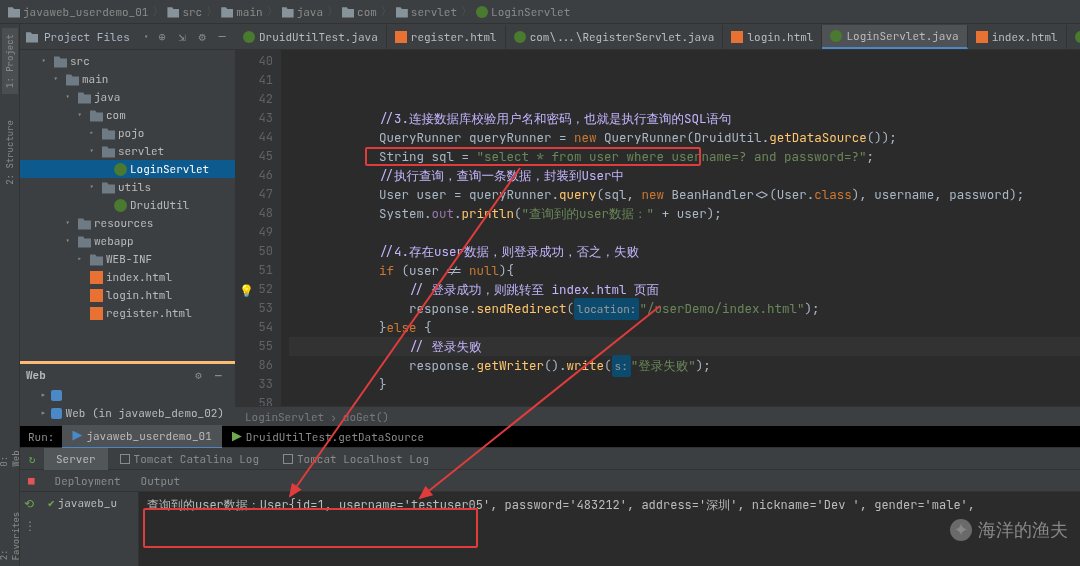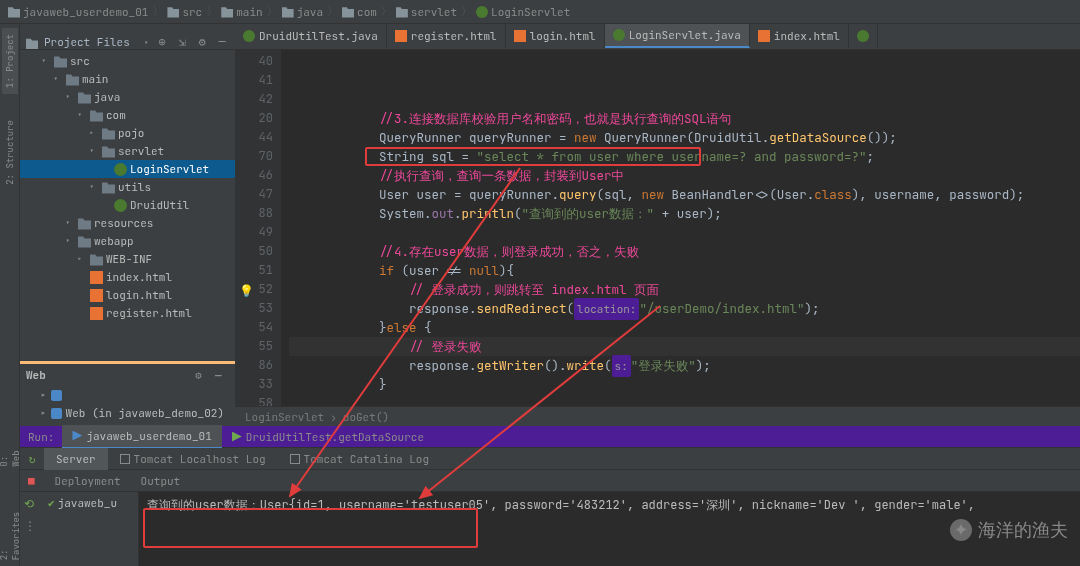--- a/index.html
+++ b/index.html
@@ -9,65 +9,65 @@
 .breadcrumb-item{display:flex;align-items:center;gap:3px}
 .ic{display:inline-block;width:12px;height:12px}
 .ic-folder{background:#87939a;clip-path:polygon(0 15%,40% 15%,50% 30%,100% 30%,100% 100%,0 100%)}
 .ic-folder.o{background:#6e7b85}
 .ic-class{background:#4a7a2f;border-radius:50%}
 .main{display:flex;height:calc(100% - 24px)}
 .leftgutter{width:20px;background:#3c3f41;border-right:1px solid #323232;display:flex;flex-direction:column;align-items:center;padding-top:4px;gap:20px;font-size:9px;color:#8a8a8a}
 .leftgutter div{writing-mode:vertical-rl;transform:rotate(180deg);cursor:pointer;padding:6px 2px}
 .leftgutter div.active{background:#4b4e50}
 .sidebar{width:215px;background:#3c3f41;display:flex;flex-direction:column}
-.sb-head{height:26px;display:flex;align-items:flex-end;padding:0 6px;border-bottom:1px solid #323232;gap:6px}
+.sb-head{height:26px;display:flex;align-items:center;padding:0 6px;border-bottom:1px solid #323232;gap:6px}
 .sb-head .title{flex:1;font-size:11px}
 .sb-head .ico{width:14px;height:14px;color:#8a8a8a;cursor:pointer;display:flex;align-items:center;justify-content:center}
 .tree{flex:1;overflow:auto;padding:2px 0;font-size:11px}
 .tree-row{display:flex;align-items:center;height:18px;padding-left:6px;gap:3px;white-space:nowrap;cursor:pointer}
 .tree-row.sel{background:#0d5a8e;color:#fff}
 .tree-row .arrow{width:10px;color:#8a8a8a;font-size:9px}
 .tree-row .fic{width:13px;height:13px;flex-shrink:0}
 .tree-row .lbl{color:#bbb}
 .tree-row.sel .lbl{color:#fff}
 .fic-cl{background:#4a7a2f;border-radius:50%}
 .fic-html{background:#e77233}
 .fic-prop{background:#6c8b3c}
 .indent{display:inline-block}
 .web-panel{border-top:3px solid #fdba74;padding:4px 6px}
 .web-panel h4{font-size:11px;color:#bbb;margin-bottom:4px;display:flex;align-items:center;gap:6px}
 .web-panel .wic{width:14px;height:14px;color:#8a8a8a;cursor:pointer}
 .web-items{font-size:11px}
 .web-items div{padding:2px 0 2px 14px;color:#bbb;display:flex;align-items:center;gap:4px}
 .editor-area{flex:1;display:flex;flex-direction:column;background:#2b2b2b;min-width:0}
-.tabs{height:26px;background:#3c3f41;display:flex;align-items:flex-start;border-bottom:1px solid #323232;overflow:hidden}
+.tabs{height:26px;background:#3c3f41;display:flex;align-items:center;border-bottom:1px solid #323232;overflow:hidden}
 .tab{height:24px;padding:0 8px;display:flex;align-items:center;gap:4px;background:#3c3f41;border-right:1px solid #323232;font-size:11px;color:#bbb;cursor:pointer;white-space:nowrap}
 .tab.active{background:#4e5254;border-bottom:2px solid #4a88c7}
 .tab .tic{width:12px;height:12px;flex-shrink:0}
 .tic-cl{background:#4a7a2f;border-radius:50%}
 .tic-html{background:#e77233}
 .editor-body{flex:1;display:flex;overflow:hidden;position:relative}
 .gutter{width:46px;background:#313335;text-align:right;padding:2px 8px 2px 0;color:#606366;font-size:12px;line-height:19px;position:relative}
 .bulb{position:absolute;left:4px;top:calc(19px*12 + 4px);color:#d9a33c;font-size:12px}
 .code{flex:1;padding:2px 0 2px 8px;font-size:12.5px;line-height:19px;white-space:pre;overflow:hidden;position:relative}
 .code .ln{height:19px}
-.cm{color:#ec4899}
+.cm{color:#c4b5fd}
 .kw{color:#cc7832}
 .str{color:#6a8759}
 .cls{color:#a9b7c6}
 .mth{color:#ffc66d}
 .fld{color:#9876aa}
 .hl-line{background:#323232}
 .hl-red{position:absolute;border:2px solid #e03c3c;border-radius:2px;pointer-events:none}
-.param-hint{background:#4c1d95;color:#999;padding:4px 3px;border-radius:2px;font-size:11px}
+.param-hint{background:#0c4a6e;color:#999;padding:4px 3px;border-radius:2px;font-size:11px}
 .crumb2{height:20px;background:#3c3f41;border-top:1px solid #323232;display:flex;align-items:center;padding:0 10px;font-size:11px;color:#787878;gap:6px}
 .bottom{position:absolute;bottom:0;left:0;right:0;height:140px;background:#2b2b2b;display:flex}
 .bottom .leftgutter{width:20px}
 .bot-content{flex:1;display:flex;flex-direction:column}
-.run-tabs{height:22px;background:#4c1d95;display:flex;align-items:center;border-bottom:1px solid #323232;font-size:11px}
+.run-tabs{height:22px;background:#000000;display:flex;align-items:center;border-bottom:1px solid #323232;font-size:11px}
 .run-tabs .rlbl{padding:0 8px;color:#8a8a8a}
 .run-tabs .rtab{padding:4px 10px;background:#4e5254;border-bottom:2px solid #4a88c7;color:#bbb;display:flex;align-items:center;gap:4px}
 .run-tabs .rtab2{padding:4px 10px;color:#8a8a8a;display:flex;align-items:center;gap:4px}
 .sub-tabs{height:22px;background:#3c3f41;display:flex;align-items:center;font-size:11px;border-bottom:1px solid #323232}
 .sub-tabs div{padding:4px 12px;color:#8a8a8a;cursor:pointer;display:flex;align-items:center;gap:4px}
 .sub-tabs div.active{background:#515658;color:#bbb}
 .dep-row{height:22px;display:flex;align-items:center;font-size:11px;padding:0 8px;gap:20px;color:#8a8a8a;background:#3c3f41;border-bottom:1px solid #323232}
 .console-body{flex:1;display:flex}
 .console-gutter{width:24px;background:#3c3f41;display:flex;flex-direction:column;align-items:center;padding-top:4px;gap:6px}
 .console-gutter div{width:16px;height:16px;color:#8a8a8a;cursor:pointer}
@@ -251,20 +251,24 @@
     <div class="tabs" id="tabs">
         <div class="tab">
           <span class="tic tic-cl"></span>
           <span>DruidUtilTest.java</span>
         </div>
         <div class="tab">
           <span class="tic tic-html"></span>
           <span>register.html</span>
         </div>
         <div class="tab">
+          <span class="tic tic-cl"></span>
+          <span>com\...\RegisterServlet.java</span>
+        </div>
+        <div class="tab">
           <span class="tic tic-html"></span>
           <span>login.html</span>
         </div>
         <div class="tab active">
           <span class="tic tic-cl"></span>
           <span>LoginServlet.java</span>
         </div>
         <div class="tab">
           <span class="tic tic-html"></span>
           <span>index.html</span>
@@ -272,26 +276,26 @@
         <div class="tab">
           <span class="tic tic-cl"></span>
         </div>
       </div>
     <div class="editor-body">
       <div class="gutter" id="gutter">
         <div class="bulb">💡</div>
       <div>40</div>
           <div>41</div>
           <div>42</div>
-          <div>20</div>
+          <div>43</div>
           <div>44</div>
-          <div>70</div>
+          <div>45</div>
           <div>46</div>
           <div>47</div>
-          <div>88</div>
+          <div>48</div>
           <div>49</div>
           <div>50</div>
           <div>51</div>
           <div>52</div>
           <div>53</div>
           <div>54</div>
           <div>55</div>
           <div>86</div>
           <div>33</div>
           <div>58</div>
@@ -327,25 +331,25 @@
     </div>
     <div class="sub-tabs">
       <div style="width:22px;justify-content:center">
           <span style="color:#6fa84f">↻</span>
         </div>
       <div class="active">
           <span>Server</span>
         </div>
       <div>
           <span style="width:10px;height:10px;border:1px solid #8a8a8a"></span>
-          <span>Tomcat Localhost Log</span>
+          <span>Tomcat Catalina Log</span>
         </div>
       <div>
           <span style="width:10px;height:10px;border:1px solid #8a8a8a"></span>
-          <span>Tomcat Catalina Log</span>
+          <span>Tomcat Localhost Log</span>
         </div>
     </div>
     <div class="dep-row">
       <span style="color:#e05555;cursor:pointer">■</span>
       <span>Deployment</span>
       <span>Output</span>
     </div>
     <div class="console-body">
       <div class="console-gutter">
         <div style="color:#6fa84f">⟲</div>

